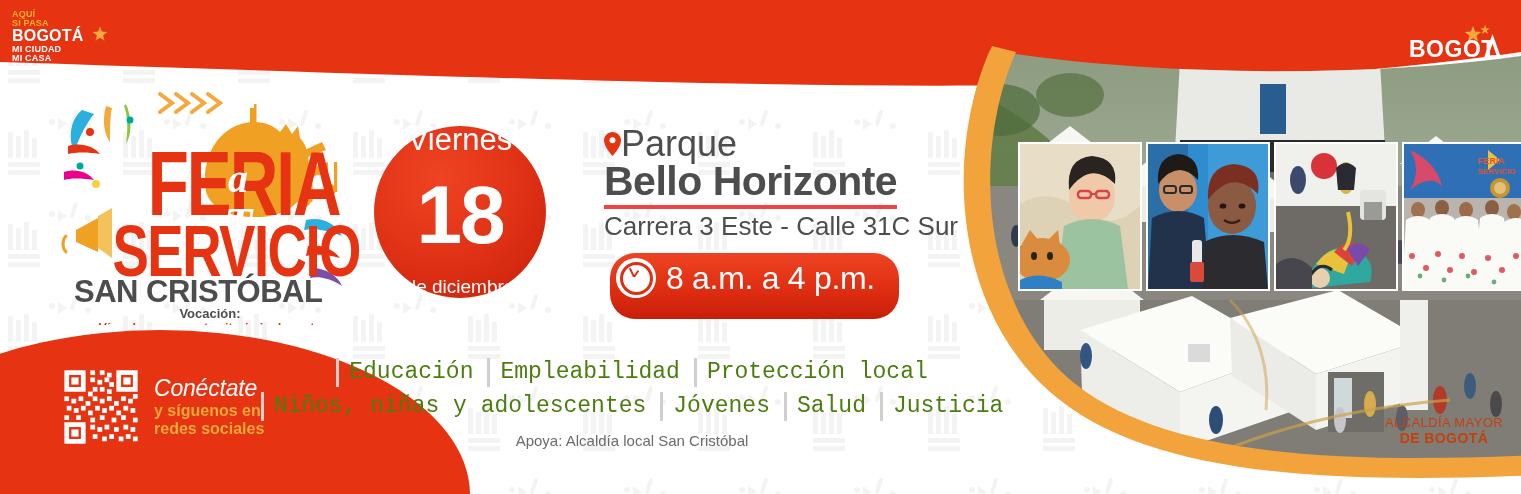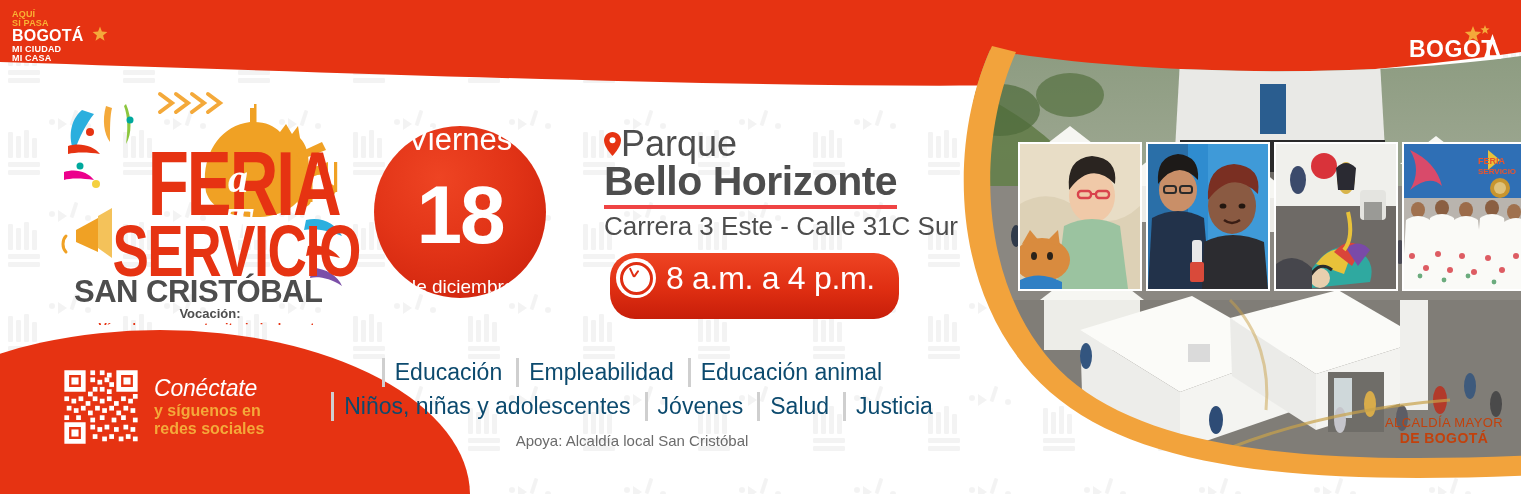--- a/index.html
+++ b/index.html
@@ -124,22 +124,22 @@
   .qr-block{position:absolute;left:62px;top:368px;z-index:6;display:flex;align-items:center;gap:14px;}
   .qr{width:78px;height:78px;background:#E63312;position:relative;}
   .conectate{line-height:1.12;}
   .c-title{font-size:23px;font-weight:normal;color:#fff;font-style:italic;letter-spacing:-.2px;}
   .c-sub{font-size:16px;font-weight:bold;color:#F4A93A;}
 
   
   .cats{position:absolute;left:312px;top:358px;width:640px;z-index:6;}
   .cat-row{display:flex;justify-content:center;gap:14px;margin-bottom:5px;}
   .cat{
-    font-size:23px;color:#0c4a6e;padding-left:10px;
-    border-left:3px solid #cfcfcf;line-height:1.25;white-space:nowrap;
+    font-size:23px;color:#4d7c0f;padding-left:10px;
+    border-left:3px solid #cfcfcf;line-height:1.25;white-space:nowrap;font-family:Liberation Mono, monospace;
   }
   .apoya{
     position:absolute;left:312px;top:432px;width:640px;text-align:center;
     font-size:15px;color:#6b6b6b;z-index:6;
   }
 
   
   .alcaldia{
     position:absolute;right:18px;bottom:47px;text-align:center;z-index:7;
     color:#c2410c;line-height:1.18;
@@ -353,21 +353,21 @@
       <div class="c-title">Conéctate</div>
       <div class="c-sub">y síguenos en</div>
       <div class="c-sub">redes sociales</div>
     </div>
   </div>
 
   <div class="cats">
     <div class="cat-row">
       <span class="cat">Educación</span>
       <span class="cat">Empleabilidad</span>
-      <span class="cat">Educación animal</span>
+      <span class="cat">Protección local</span>
     </div>
     <div class="cat-row">
       <span class="cat">Niños, niñas y adolescentes</span>
       <span class="cat">Jóvenes</span>
       <span class="cat">Salud</span>
       <span class="cat">Justicia</span>
     </div>
   </div>
   <div class="apoya">Apoya: Alcaldía local San Cristóbal</div>
 

